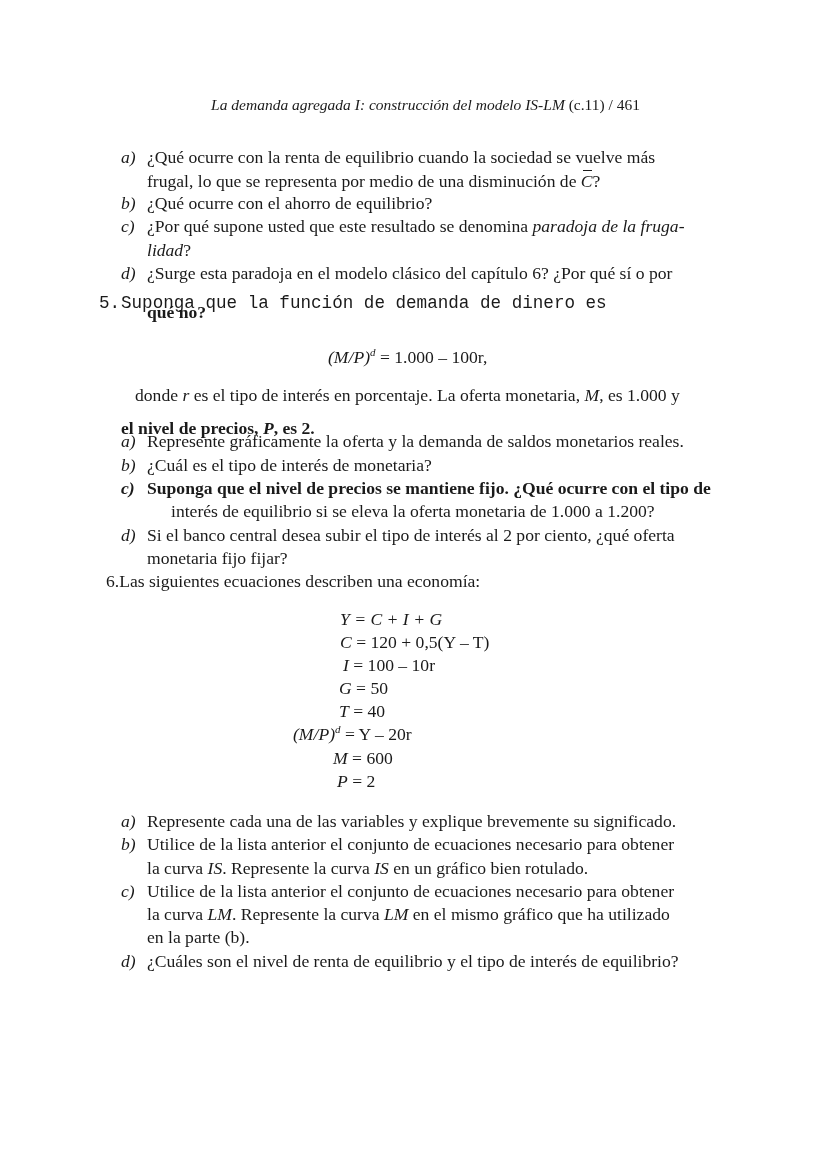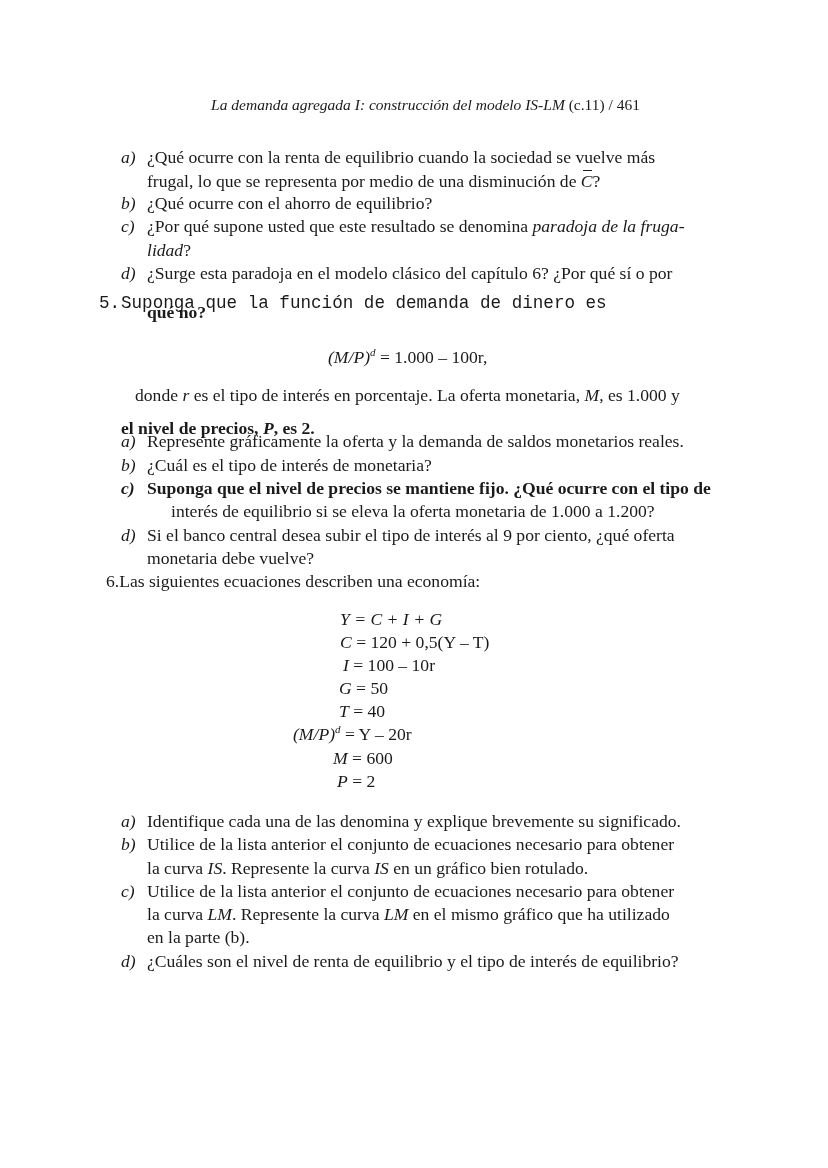--- a/index.html
+++ b/index.html
@@ -78,45 +78,45 @@
     <div class="line" style="left:121px; top:453px;">
       <span class="lbl">b)</span><span>¿Cuál es el tipo de interés de monetaria?</span>
     </div>
     <div class="line" style="left:121px; top:476px;font-weight:bold;">
       <span class="lbl">c)</span><span>Suponga que el nivel de precios se mantiene fijo. ¿Qué ocurre con el tipo de</span>
     </div>
     <div class="line" style="left:135px; top:499px;margin-left:36px;">
       <span>interés de equilibrio si se eleva la oferta monetaria de 1.000 a 1.200?</span>
     </div>
     <div class="line" style="left:121px; top:523px;">
-      <span class="lbl">d)</span><span>Si el banco central desea subir el tipo de interés al 9 por ciento, ¿qué oferta</span>
+      <span class="lbl">d)</span><span>Si el banco central desea subir el tipo de interés al 2 por ciento, ¿qué oferta</span>
     </div>
     <div class="line" style="left:147px; top:546px;">
-      <span>monetaria debe vuelve?</span>
+      <span>monetaria fijo fijar?</span>
     </div>
   </div>
 
   <div>
     <div class="line" style="left:106px; top:569px;">
       <span>6.</span><span>Las siguientes ecuaciones describen una economía:</span>
     </div>
 
     <div>
       <div class="eq" style="left:340px; top:608px;"><span class="it">Y</span><span class="it"> = C + I + G</span></div>
       <div class="eq" style="left:340px; top:631px;"><span class="it">C</span><span> = 120 + 0,5(Y – T)</span></div>
       <div class="eq" style="left:343px; top:654px;"><span class="it">I</span><span> = 100 – 10r</span></div>
       <div class="eq" style="left:339px; top:677px;"><span class="it">G</span><span> = 50</span></div>
       <div class="eq" style="left:339px; top:700px;"><span class="it">T</span><span> = 40</span></div>
       <div class="eq" style="left:293px; top:723px;"><span class="it">(M/P)</span><sup class="it">d</sup><span> = Y – 20r</span></div>
       <div class="eq" style="left:333px; top:747px;"><span class="it">M</span><span> = 600</span></div>
       <div class="eq" style="left:337px; top:770px;"><span class="it">P</span><span> = 2</span></div>
     </div>
 
     <div class="line" style="left:121px; top:809px;">
-      <span class="lbl">a)</span><span>Identifique cada una de las denomina y explique brevemente su significado.</span>
+      <span class="lbl">a)</span><span>Represente cada una de las variables y explique brevemente su significado.</span>
     </div>
     <div class="line" style="left:121px; top:832px;">
       <span class="lbl">b)</span><span>Utilice de la lista anterior el conjunto de ecuaciones necesario para obtener</span>
     </div>
     <div class="line" style="left:147px; top:856px;">
       <span>la curva </span><span class="it">IS</span><span>. Represente la curva </span><span class="it">IS</span><span> en un gráfico bien rotulado.</span>
     </div>
     <div class="line" style="left:121px; top:879px;font-family:Liberation Serif, serif;">
       <span class="lbl">c)</span><span>Utilice de la lista anterior el conjunto de ecuaciones necesario para obtener</span>
     </div>

